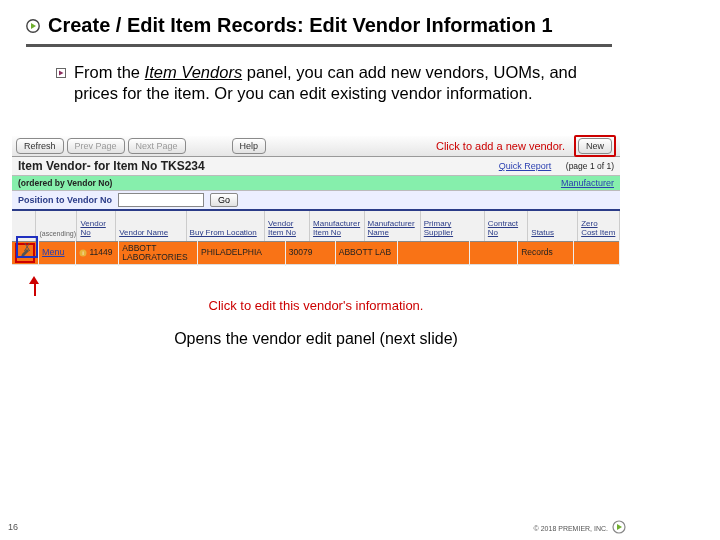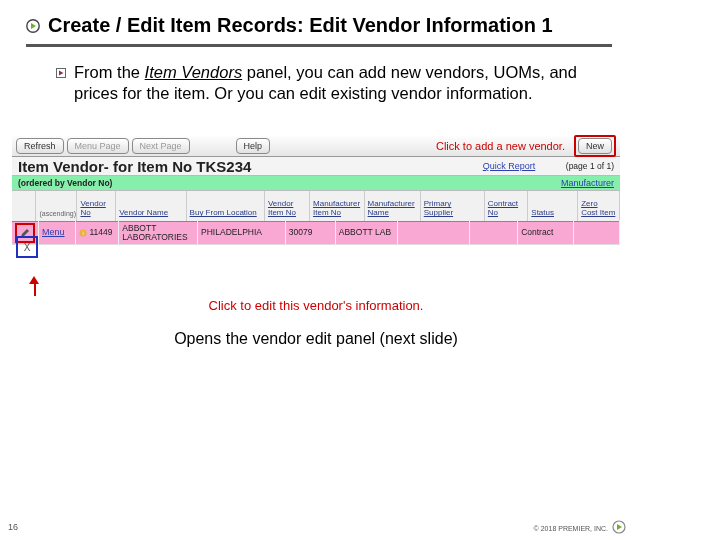--- a/index.html
+++ b/index.html
@@ -16,32 +16,32 @@
   .intro .u{font-style:italic;text-decoration:underline}
   
   .shot{position:absolute;top:136px;left:12px;right:12px;height:180px;background:#fff;font-size:9px;color:#222}
   .toolbar{display:flex;align-items:center;height:20px;background:linear-gradient(#fdfdfd,#e6e6e6);border-bottom:1px solid #999;padding:0 4px;gap:3px}
   .tbtn{border:1px solid #8a8a8a;background:linear-gradient(#fff,#e2e2e2);padding:2px 7px;font-size:9px;border-radius:4px;color:#333}
   .tbtn.dim{color:#9a9a9a}
   .tsep{flex:1}
   .callout-r{color:#c00;font-size:11px;margin-right:6px}
   .newbox{border:2px solid #c00;padding:1px 2px;border-radius:2px}
   .hdrline{display:flex;align-items:center;height:18px;background:#f4f4f4;border-bottom:1px solid #bbb;padding:0 6px;justify-content:space-between}
-  .hdrline .l{font-weight:700;font-size:15px}
+  .hdrline .l{font-weight:700;font-size:12px}
   .subhdr{display:flex;align-items:center;height:14px;background:#86efac;border-bottom:1px solid #bbb;padding:0 6px;justify-content:space-between}
   .subhdr .l{font-weight:700;font-size:8.5px}
   .linka{color:#2a3fb0;text-decoration:underline;font-size:9px}
   .posrow{display:flex;align-items:center;height:18px;background:#ecefff;border-bottom:2px solid #2b3c88;padding:0 6px;gap:6px}
   .posrow .lbl{font-weight:700;color:#2b3c88;font-size:9px}
   .posrow input{height:12px;width:80px;border:1px solid #888;font-size:9px;padding:0 2px}
   .gobtn{border:1px solid #8a8a8a;background:linear-gradient(#fff,#e2e2e2);padding:1px 7px;font-size:9px;border-radius:2px}
   .colhead{display:flex;height:30px;background:#f1f1f1;border-bottom:1px solid #888}
   .colhead>div{border-right:1px solid #ccc;padding:3px 3px;font-size:8px;color:#2b3c88;text-decoration:underline;line-height:1.1;display:flex;align-items:flex-end}
   .colhead .nolink{text-decoration:none;color:#333}
-  .datarow{display:flex;height:22px;background:#f9a8d4;border-bottom:1px solid #ddd;align-items:center}
+  .datarow{display:flex;height:22px;background:#f97316;border-bottom:1px solid #ddd;align-items:center}
   .datarow>div{border-right:1px solid #eee;padding:2px 3px;font-size:8.5px;line-height:1.1;height:100%;display:flex;align-items:center}
   
   .c0{width:22px;justify-content:center}
   .c1{width:34px}
   .c2{width:40px}
   .c3{width:80px}
   .c4{width:90px}
   .c5{width:48px}
   .c6{width:60px}
   .c7{width:62px}
@@ -88,43 +88,48 @@
     </span>
     <span class="intro">
       <span>From the </span><span class="u">Item Vendors</span><span> panel, you can add new vendors,  UOMs, and prices for the item. Or you can edit existing vendor information.</span>
     </span>
   </div>
 
   <div class="shot">
 
     <div class="toolbar">
       <button class="tbtn">Refresh</button>
-      <button class="tbtn dim">Menu Page</button>
+      <button class="tbtn dim">Prev Page</button>
       <button class="tbtn dim">Next Page</button>
       <span style="width:40px"></span>
       <button class="tbtn">Help</button>
       <span class="tsep"></span>
       <span class="callout-r">Click to add a new vendor.</span>
       <span class="newbox">
         <button class="tbtn">New</button>
       </span>
     </div>
 
     <div class="hdrline">
       <span class="l">Item Vendor- for Item No TKS234</span>
       <span>
         <a class="linka">Quick Report</a>
-        <span style="margin-left:28px;font-size:8.5px">(page 1 of 1)</span>
+        <span style="margin-left:12px;font-size:8.5px">(page 1 of 1)</span>
       </span>
     </div>
     <div class="subhdr">
       <span class="l">(ordered by Vendor No)</span>
       <a class="linka">Manufacturer</a>
     </div>
 
+    <div class="posrow">
+      <span class="lbl">Position to Vendor No</span>
+      <input type="text" value="" style="">
+      <button class="gobtn">Go</button>
+    </div>
 
     <div class="colhead">
       <div class="c0 nolink"></div>
       <div class="c1 nolink" style="flex-direction:column;align-items:flex-start;justify-content:flex-end">
         <span style="font-size:7px;color:#666;text-decoration:none">(ascending)</span>
       </div>
       <div class="c2">Vendor No</div>
       <div class="c3">Vendor Name</div>
       <div class="c4">Buy From Location</div>
       <div class="c5">Vendor Item No</div>
@@ -157,21 +162,21 @@
             </svg>
         </span>
         <span>11449</span>
       </div>
       <div class="c3">ABBOTT LABORATORIES</div>
       <div class="c4">PHILADELPHIA</div>
       <div class="c5">30079</div>
       <div class="c7">ABBOTT LAB</div>
       <div class="c8"></div>
       <div class="c9"></div>
-      <div class="c10">Contract</div>
+      <div class="c10">Records</div>
       <div class="c11"></div>
     </div>
 
     <div style="position:absolute;top:100px;left:2px">
       <span class="bluebox">
           <span>X</span>
         </span>
     </div>
 
     <div class="arrow-line" style="top:146px;left:22px;width:2px;height:14px"></div>

